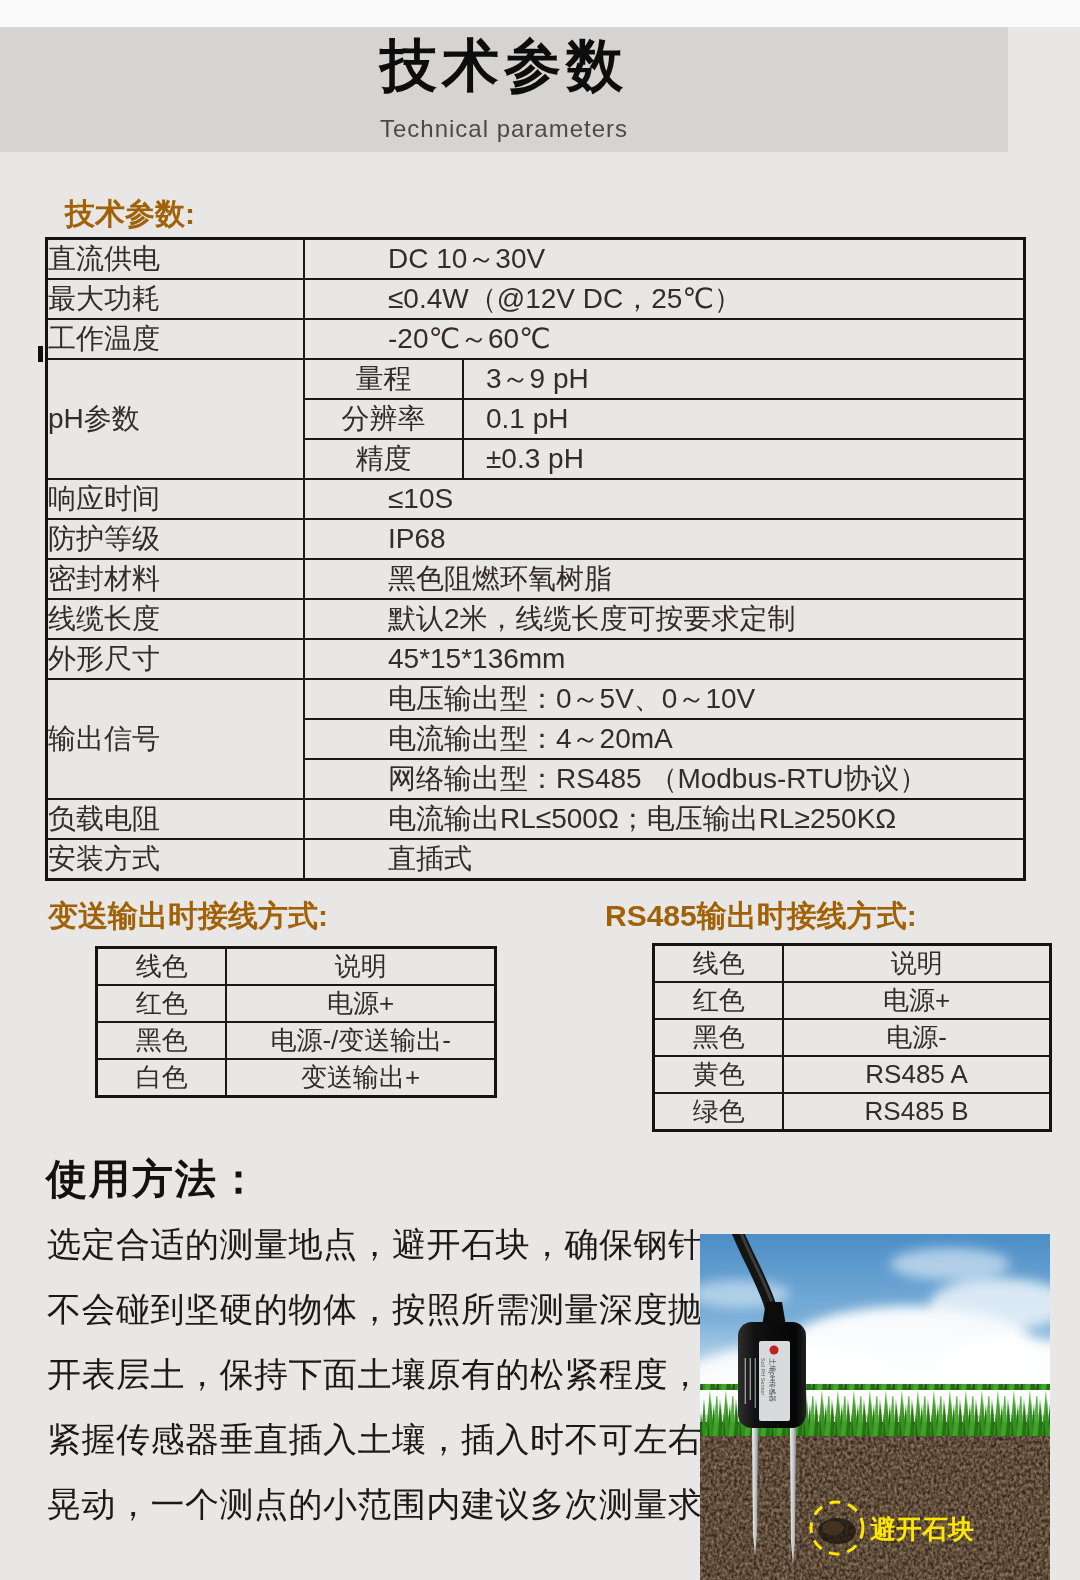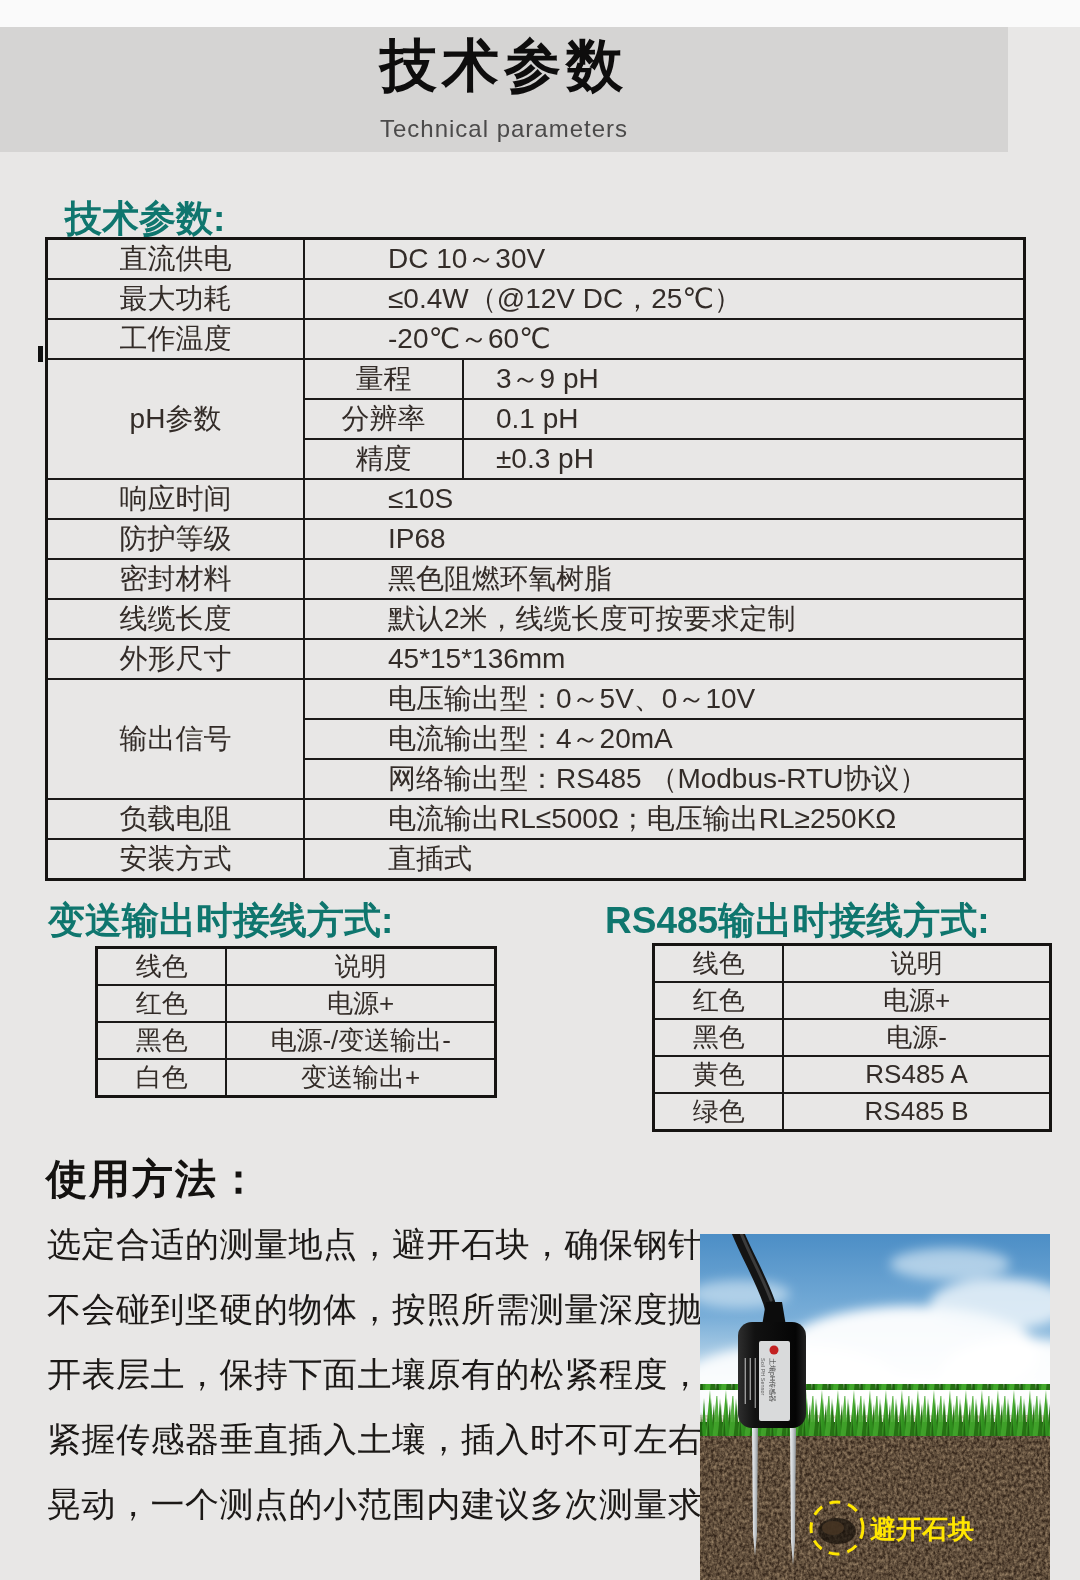--- a/index.html
+++ b/index.html
@@ -10,33 +10,33 @@
     color:#2a2421;
   }
   .abs{position:absolute;}
   
   .top-strip{left:0;top:0;width:1080px;height:27px;background:#fafafa;}
   .header-band{left:0;top:27px;width:1008px;height:125px;background:#d5d4d3;
     display:flex;flex-direction:column;align-items:center;justify-content:center;}
   .header-title{font-size:57px;font-weight:bold;color:#0e0d0d;letter-spacing:5px;line-height:1;}
   .header-sub{font-size:24px;color:#4b4a4a;margin-top:21px;letter-spacing:1px;}
   
-  .section-label{font-size:37px;font-weight:bold;color:#0f766e;}
+  .section-label{font-size:30px;font-weight:bold;color:#a16207;}
   
   table{border-collapse:collapse;}
   .spec-table{left:45px;top:237px;width:981px;}
   .spec-table table{width:981px;border:3px solid #161412;}
   .spec-table td{
     border:2px solid #1b1918;height:35.5px;
     font-size:28px;color:#332c28;padding:0;
   }
-  .spec-table td.lbl{width:255px;text-align:center;}
+  .spec-table td.lbl{width:255px;text-align:left;}
   .spec-table td.sub{width:157px;text-align:center;}
   .spec-table td.val{padding-left:83px;text-align:left;}
-  .spec-table td.val2{padding-left:32px;text-align:left;}
+  .spec-table td.val2{padding-left:22px;text-align:left;}
   
   .wiring-table table{border:3px solid #161412;margin-left:48px;}
   .wiring-table td{
     border:2px solid #1b1918;height:30.5px;text-align:center;
     font-size:26px;color:#332c28;padding:0;
   }
   .wl table{width:402px;} .wl td.c1{width:128px;} .wl td.c2{width:268px;}
   .wr table{width:400px;} .wr td.c1{width:128px;} .wr td.c2{width:266px;}
   
   .usage-title{font-size:41px;font-weight:bold;color:#141210;letter-spacing:2px;}

